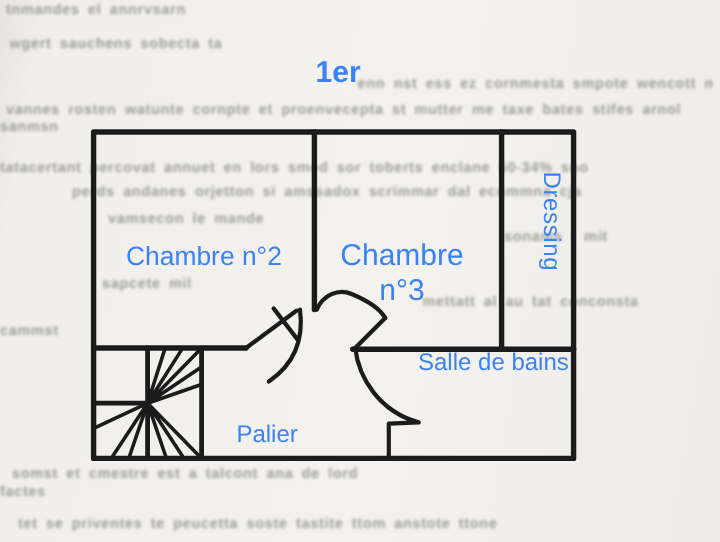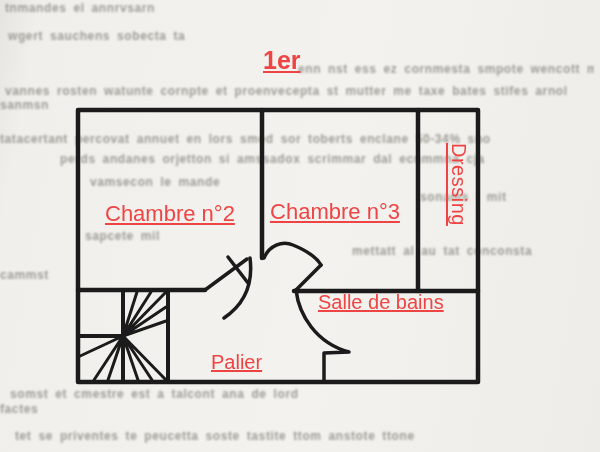--- a/index.html
+++ b/index.html
@@ -9,34 +9,33 @@
     font-family:"Liberation Sans",sans-serif;
   }
   .bleed-row{
     position:absolute;height:15px;overflow:hidden;white-space:nowrap;
     font:600 12px/14px "Liberation Sans",sans-serif;
     color:#85857f;letter-spacing:.6px;word-spacing:3px;
     filter:blur(1.3px);opacity:.78;
   }
   .plan-svg{position:absolute;left:0;top:0;z-index:2;}
   .label{
-    position:absolute;z-index:3;color:#ef4444;
+    position:absolute;z-index:3;color:#3b82f6;
     font-family:"Liberation Sans",sans-serif;
-    text-decoration:underline;
   }
   .floor-title{left:263px;top:46px;font-size:25px;font-weight:600;}
   .lbl-ch2{left:105px;top:201px;width:148px;text-align:left;font-size:22px;}
-  .lbl-ch3{left:262px;top:199px;width:146px;text-align:center;font-size:22px;}
+  .lbl-ch3{left:262px;top:199px;width:146px;text-align:center;font-size:25px;}
   .lbl-dressing{
     left:447px;top:143px;font-size:20px;
     writing-mode:vertical-rl;letter-spacing:.5px;
   }
-  .lbl-bath{left:318px;top:292px;width:156px;text-align:left;font-size:20px;line-height:21px;}
+  .lbl-bath{left:318px;top:292px;width:156px;text-align:right;font-size:20px;line-height:21px;}
   .lbl-bath span{display:block;}
-  .lbl-palier{left:197px;top:351px;font-size:20px;margin-left:14px;}
+  .lbl-palier{left:197px;top:351px;font-size:20px;}
 </style>
 </head>
 <body>
 
 <div class="bleed-row" style="left:5px;top:1px;width:150px">tnmandes el annrvsarnellatt rsmt</div>
 <div class="bleed-row" style="left:8px;top:29px;width:195px">wgert sauchens sobecta ta</div>
 <div class="bleed-row" style="left:298px;top:62px;width:296px">enn nst ess ez cornmesta smpote wencott mmot</div>
 <div class="bleed-row" style="left:5px;top:84px;width:592px">vannes rosten watunte cornpte et proenvecepta st mutter me taxe bates stifes arnol</div>
 <div class="bleed-row" style="left:0px;top:98px;width:66px">sanmsn</div>
 <div class="bleed-row" style="left:0px;top:132px;width:600px">tatacertant percovat annuet en lors smed sor toberts enclane 50-34% sno</div>

